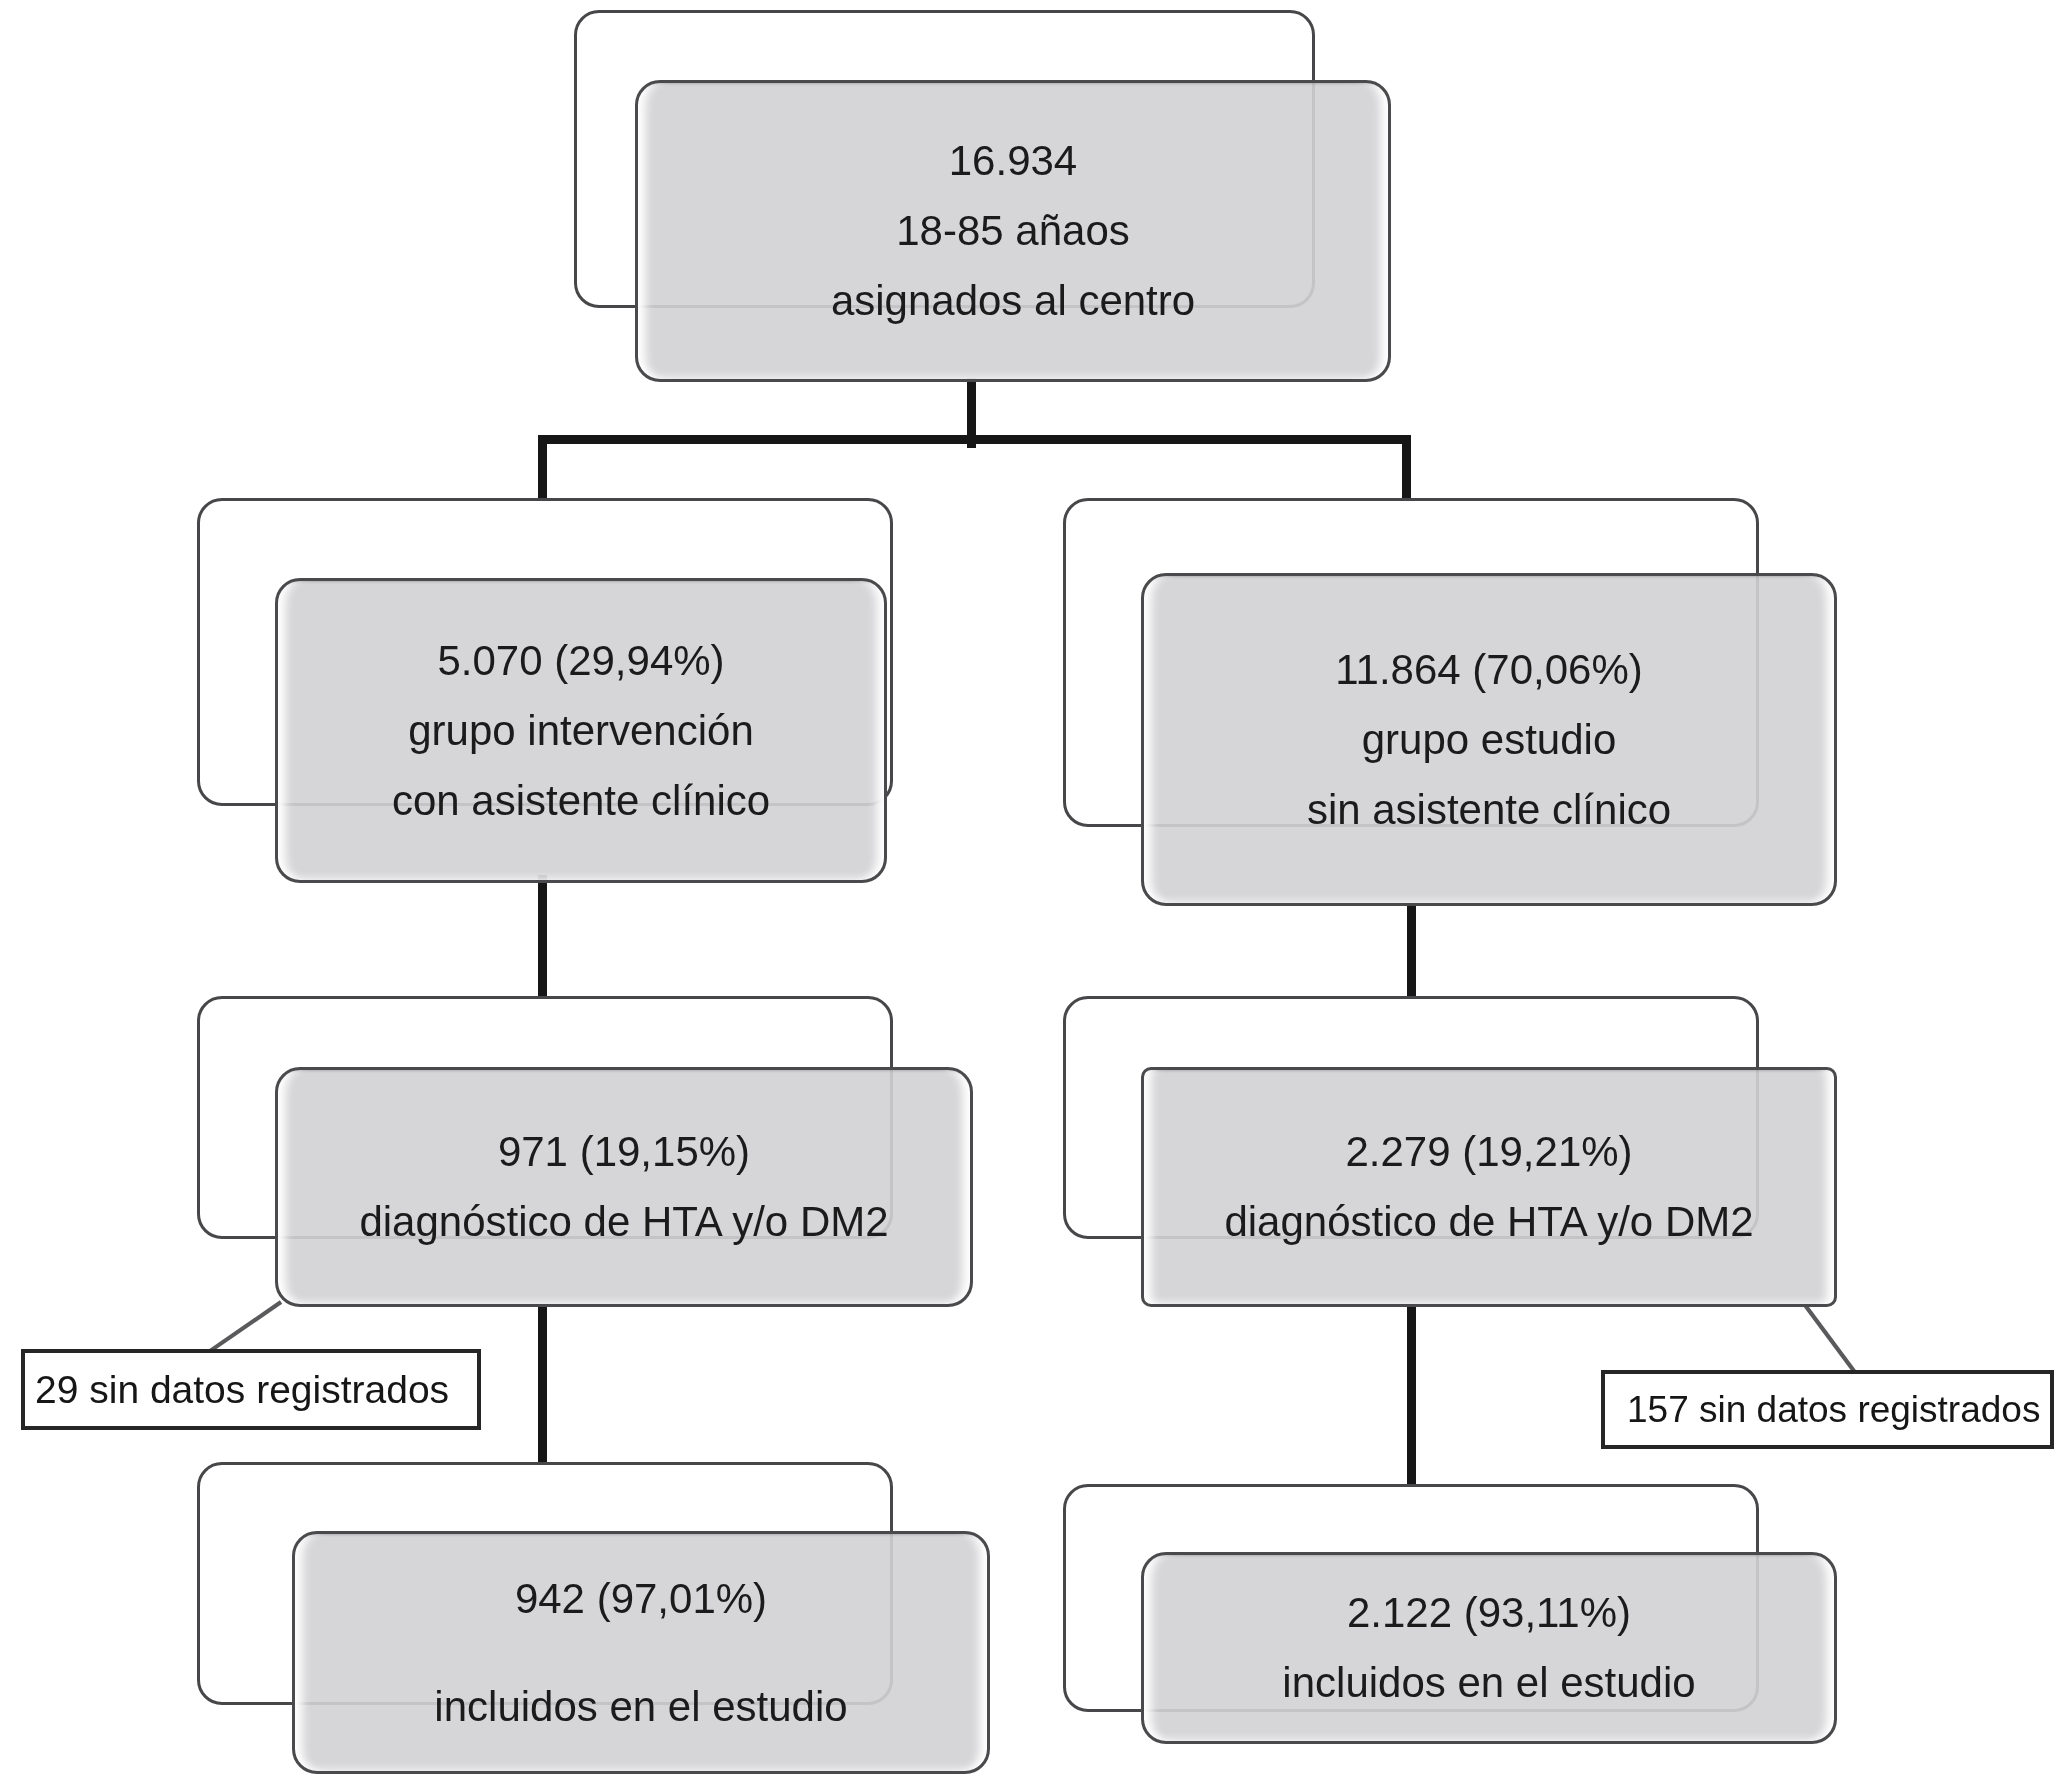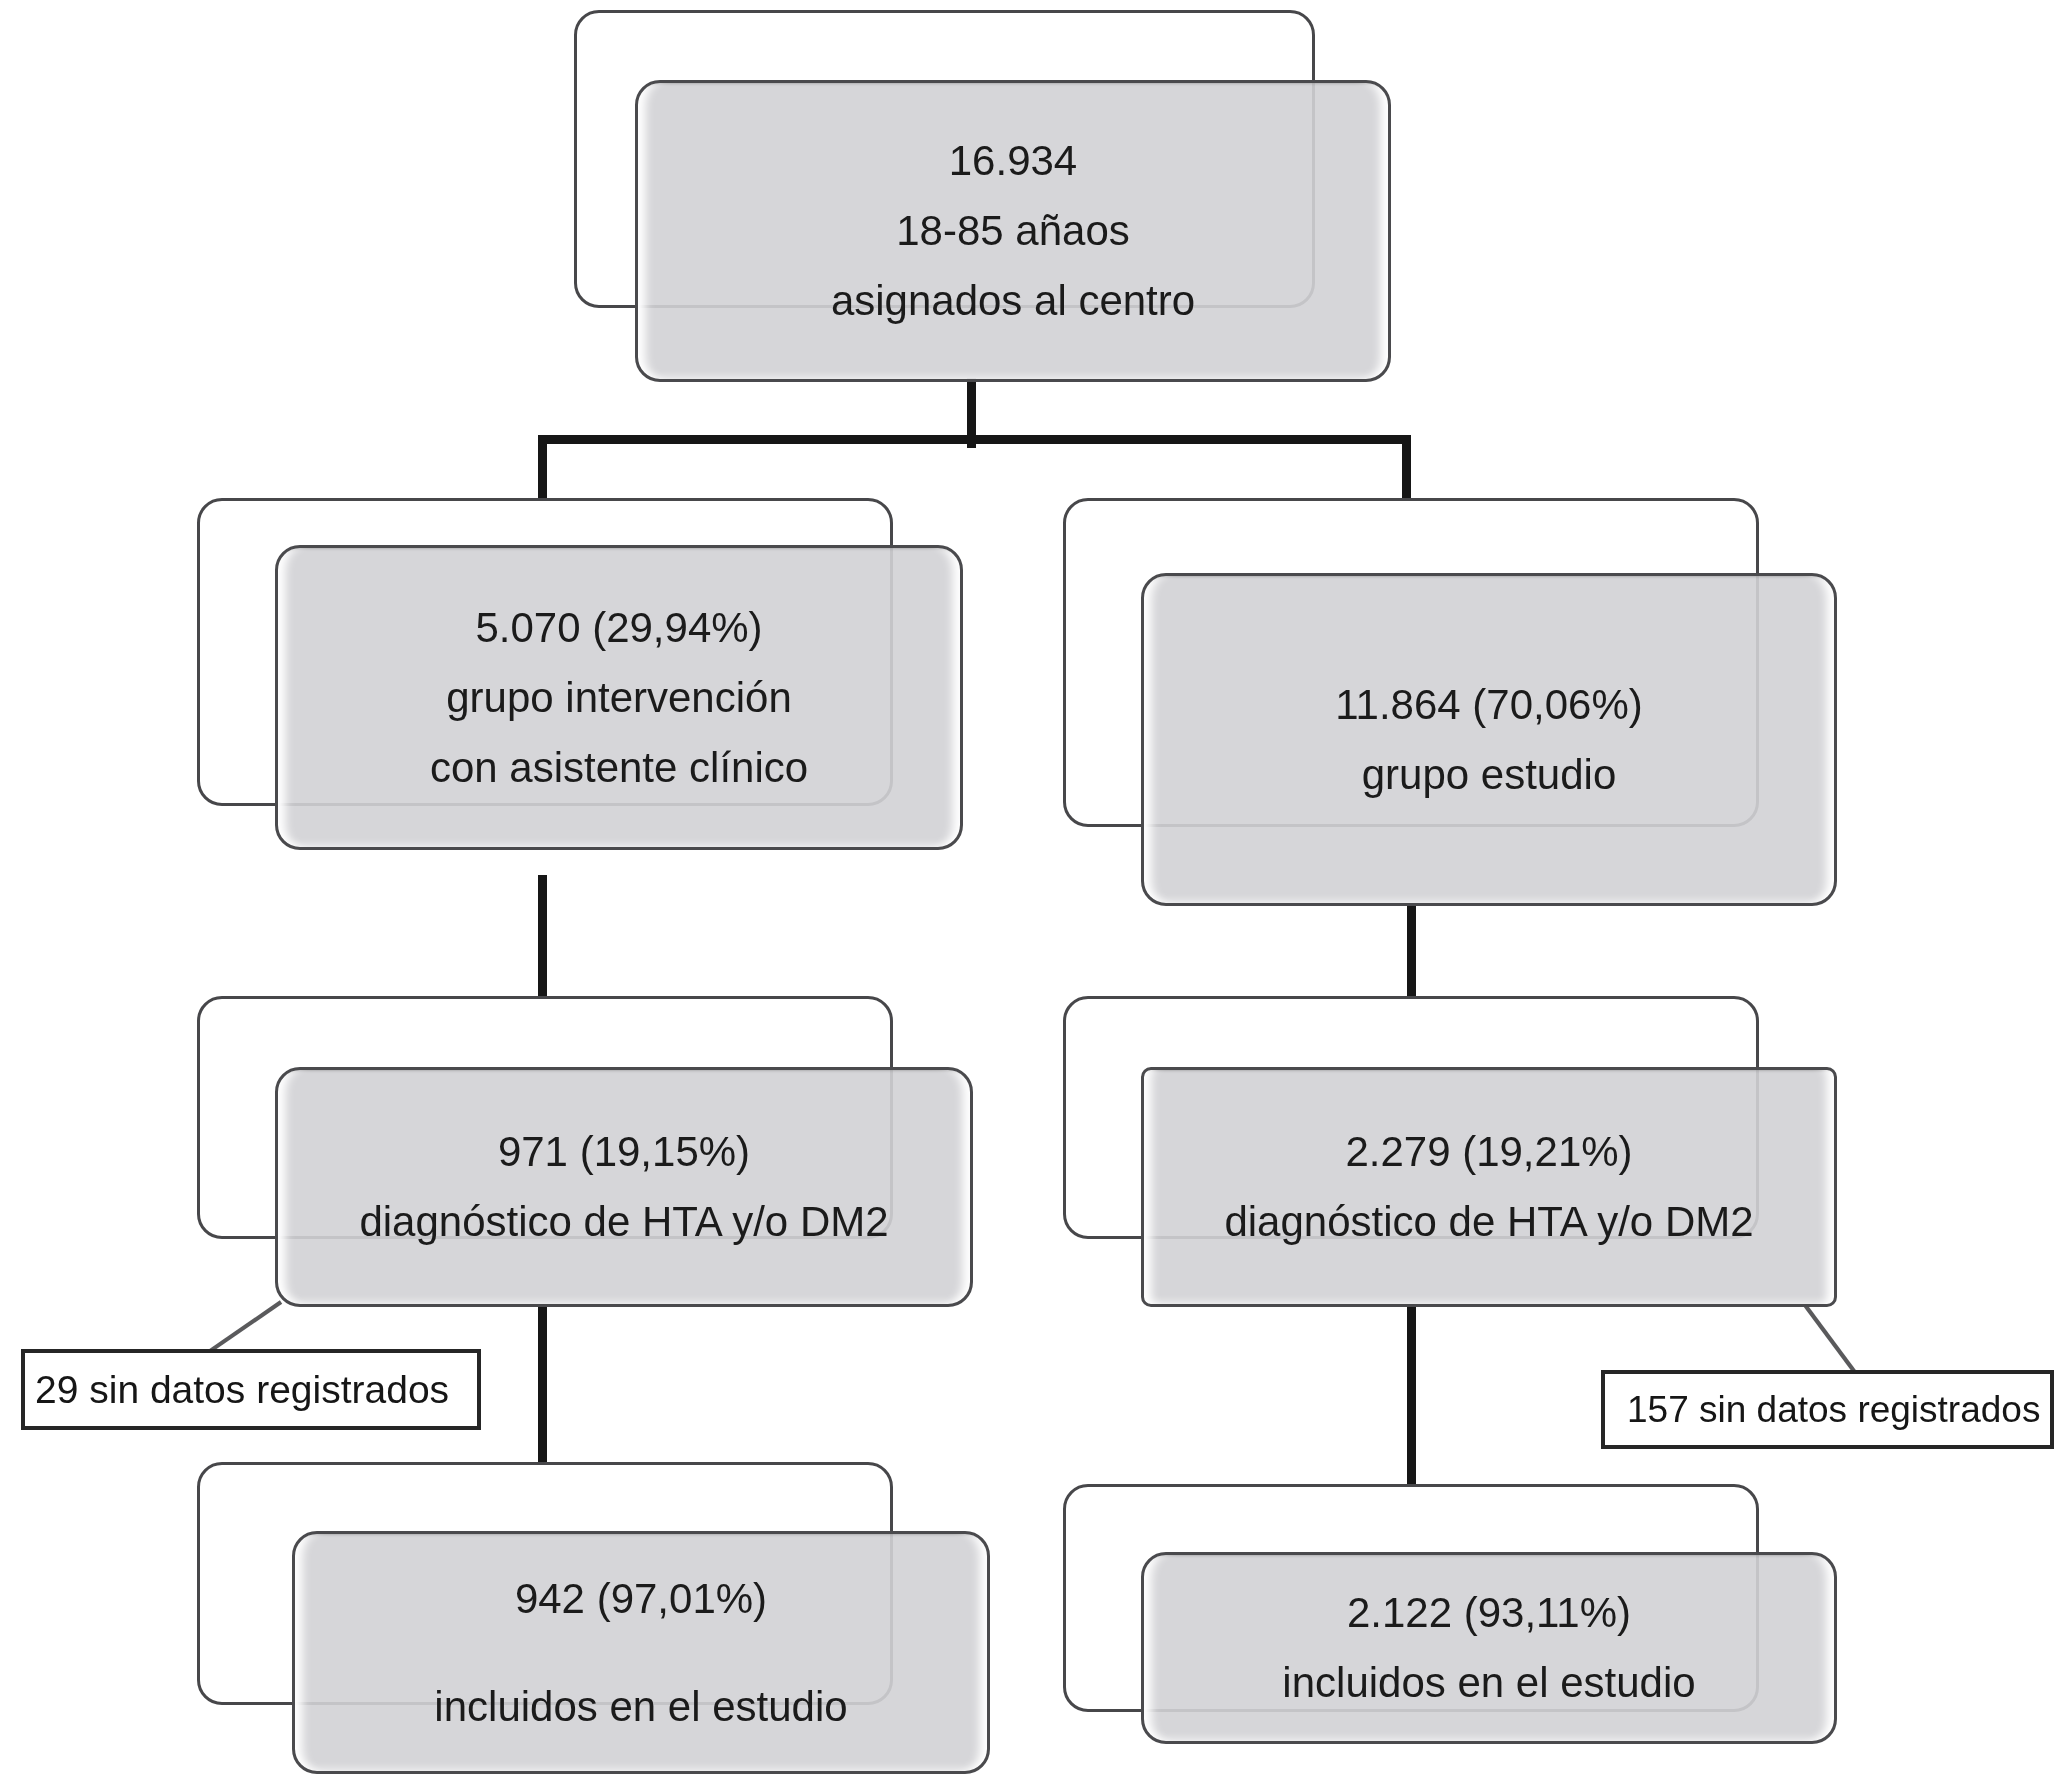--- a/index.html
+++ b/index.html
@@ -82,30 +82,31 @@
   </svg>
 
   <div class="back-box" style="left:574px;top:10px;width:741px;height:298px;"></div>
   <div class="front-box" style="left:635px;top:80px;width:756px;height:302px;">
     <div class="ln">16.934</div>
     <div class="ln">18-85 añaos</div>
     <div class="ln">asignados al centro</div>
   </div>
 
   <div class="back-box" style="left:197px;top:498px;width:696px;height:308px;"></div>
-  <div class="front-box" style="left:275px;top:545px;width:688px;height:305px;">
+  <div class="front-box" style="left:275px;top:578px;width:612px;height:305px;">
     <div class="ln">5.070 (29,94%)</div>
     <div class="ln">grupo intervención</div>
     <div class="ln">con asistente clínico</div>
   </div>
 
   <div class="back-box" style="left:1063px;top:498px;width:696px;height:329px;"></div>
   <div class="front-box" style="left:1141px;top:573px;width:696px;height:333px;">
     <div class="ln">11.864 (70,06%)</div>
     <div class="ln">grupo estudio</div>
+    <div class="ln">sin asistente clínico</div>
   </div>
 
   <div class="back-box" style="left:197px;top:996px;width:696px;height:243px;"></div>
   <div class="front-box" style="left:275px;top:1067px;width:698px;height:240px;">
     <div class="ln">971 (19,15%)</div>
     <div class="ln">diagnóstico de HTA y/o DM2</div>
   </div>
 
   <div class="back-box" style="left:1063px;top:996px;width:696px;height:243px;"></div>
   <div class="front-box" style="left:1141px;top:1067px;width:696px;height:240px;border-radius:10px;">

